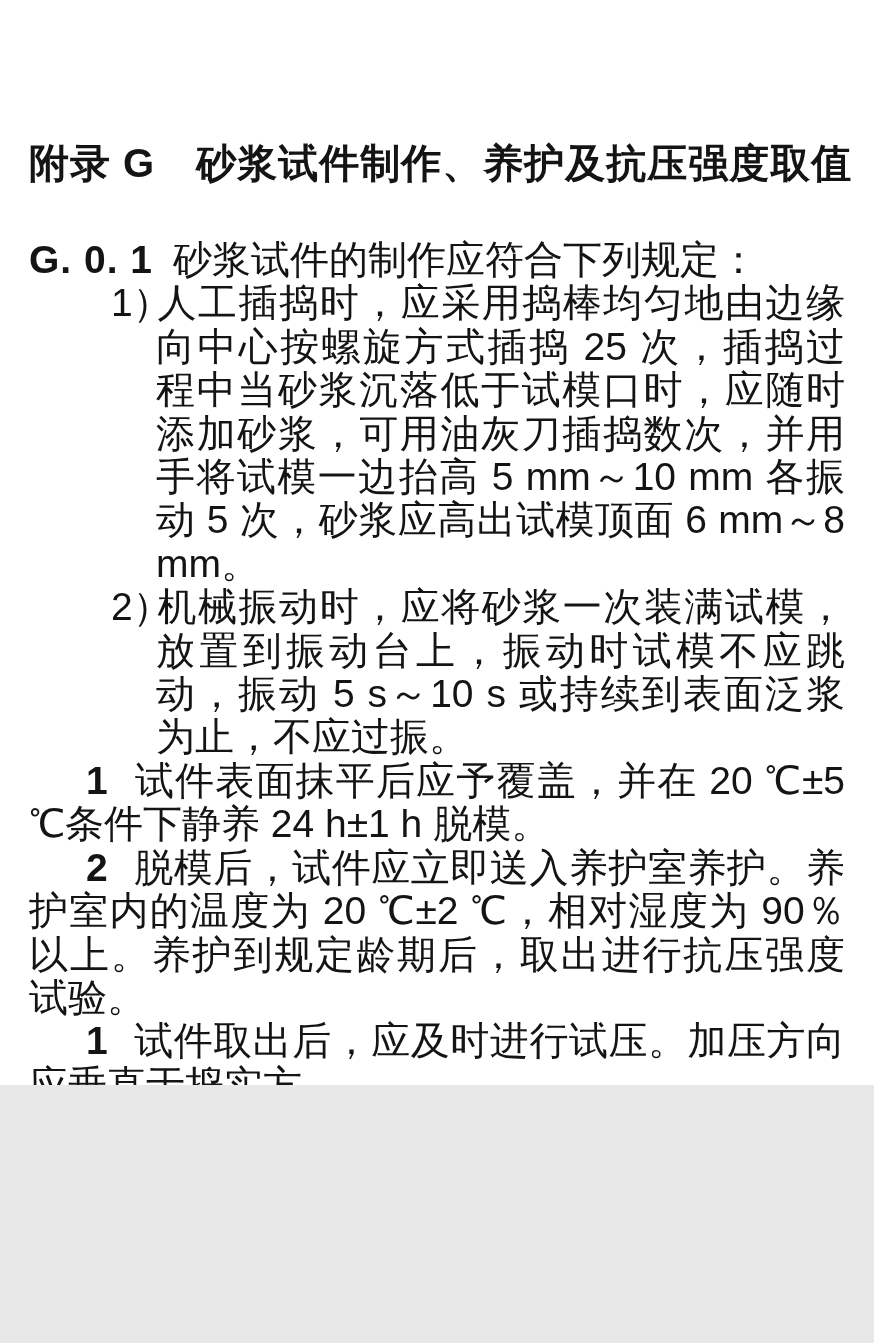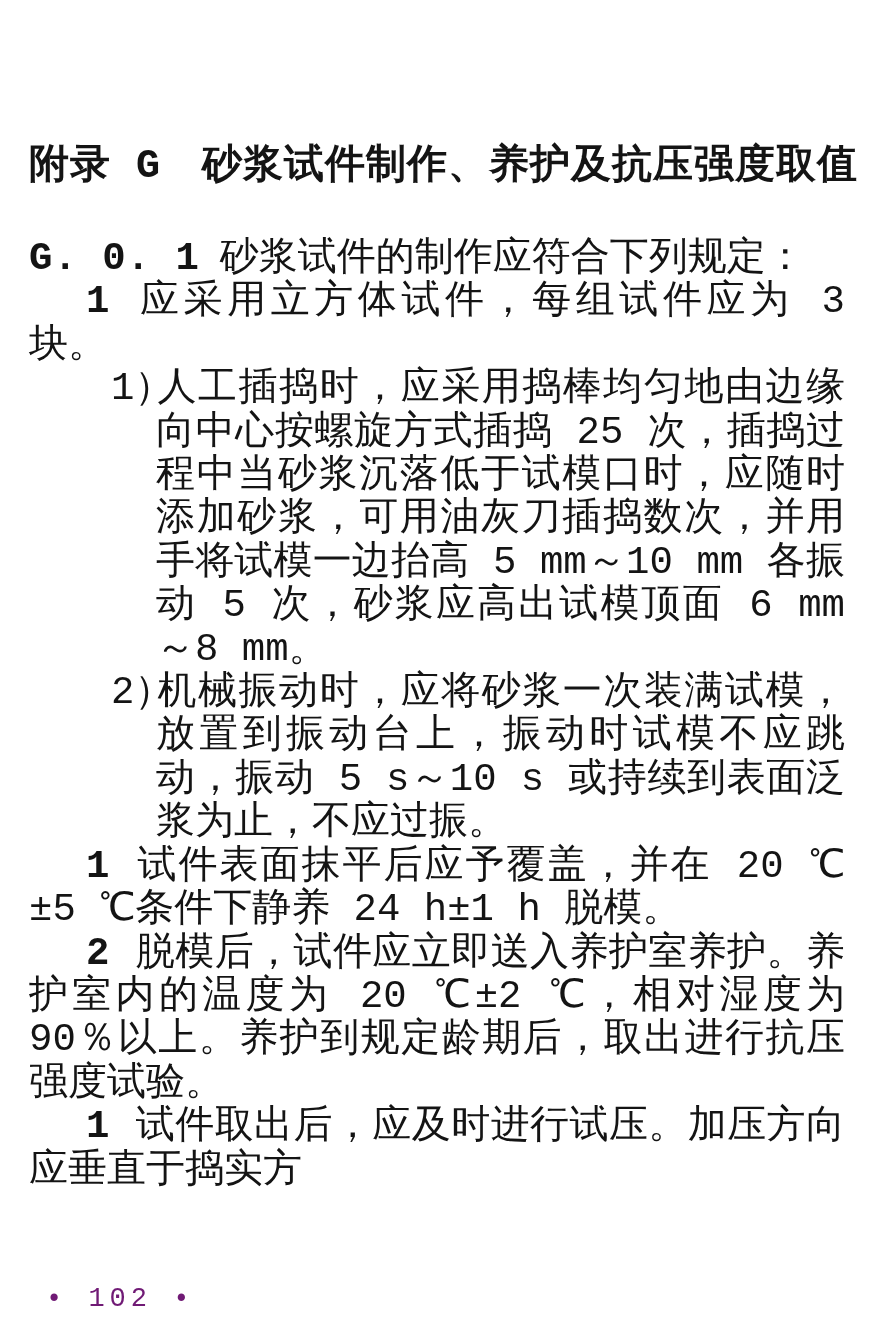--- a/index.html
+++ b/index.html
@@ -1,23 +1,23 @@
 <!DOCTYPE html>
 <html lang="zh"><head>
 <meta charset="utf-8">
 <style>
   html, body { margin: 0; padding: 0; background: #e8e8e8; }
   .page {
     position: relative;
     width: 874px;
-    height: 1343px;
+    height: 1085px;
     margin: 0 auto;
     background: #ffffff;
     color: #141414;
-    font-family: Liberation Mono, monospace;
+    font-family: Liberation Sans, sans-serif;
     overflow: hidden;
   }
   .content {
     position: absolute;
     left: 29px;
     right: 29px;
     top: 0;
   }
   .doc-title {
     margin-top: 136px;
@@ -71,21 +71,20 @@
 
 <div class="page">
   <div class="content">
 
     <div class="doc-title">附录 G　砂浆试件制作、养护及抗压强度取值</div>
 
     <div class="body-text">
 
       <p class="para clause"><span class="label">G. 0. 1</span><span>砂浆试件的制作应符合下列规定：</span></p>
 
-      <p class="para item"><span class="label">1</span><span>应采用立方体试件，每组试件应为 3 块。</span></p>
 
 
       <p class="para sub"><span class="label">1）</span><span>人工插捣时，应采用捣棒均匀地由边缘向中心按螺旋方式插捣 25 次，插捣过程中当砂浆沉落低于试模口时，应随时添加砂浆，可用油灰刀插捣数次，并用手将试模一边抬高 5 mm～10 mm 各振动 5 次，砂浆应高出试模顶面 6 mm～8 mm。</span></p>
 
       <p class="para sub"><span class="label">2）</span><span>机械振动时，应将砂浆一次装满试模，放置到振动台上，振动时试模不应跳动，振动 5 s～10 s 或持续到表面泛浆为止，不应过振。</span></p>
 
 
 
       <p class="para item"><span class="label">1</span><span>试件表面抹平后应予覆盖，并在 20 ℃±5 ℃条件下静养 24 h±1 h 脱模。</span></p>
 

